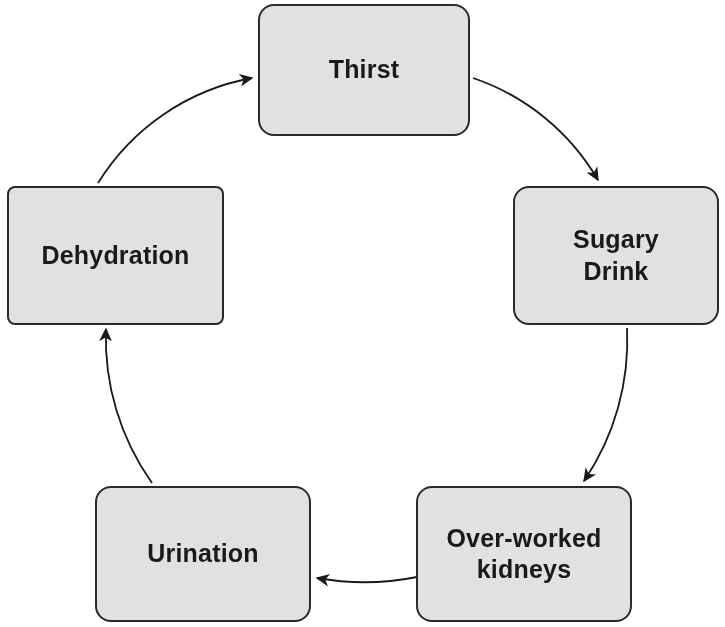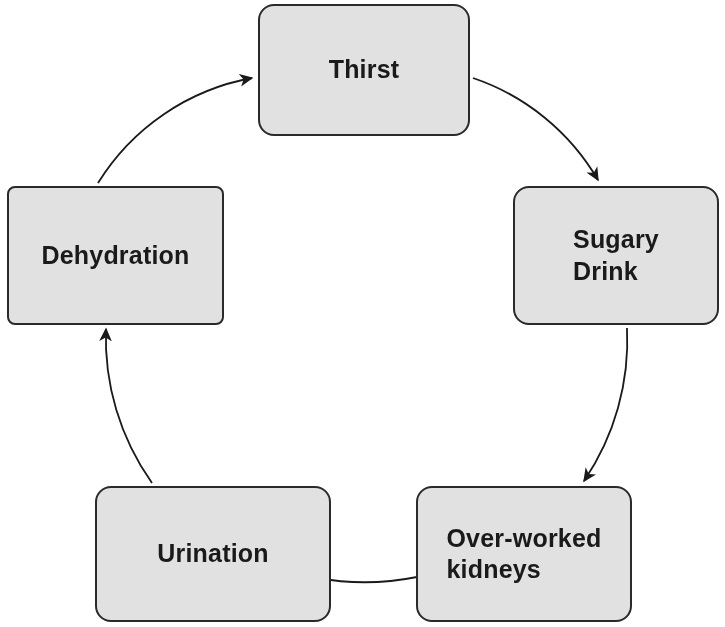--- a/index.html
+++ b/index.html
@@ -29,28 +29,29 @@
     border-radius: 16px;
     display: flex;
     align-items: center;
     justify-content: center;
     box-sizing: border-box;
   }
   .node .label {
     font-weight: bold;
     font-size: 25px;
     color: #1a1a1a;
+    text-align: center;
     white-space: pre-line;
     line-height: 1.25;
     letter-spacing: 0.2px;
   }
   .node-thirst      { left: 258px; top: 4px;   width: 212px; height: 132px; }
   .node-sugary      { left: 513px; top: 186px; width: 206px; height: 139px; }
   .node-kidneys     { left: 416px; top: 486px; width: 216px; height: 136px; }
-  .node-urination   { left: 95px;  top: 486px; width: 236px; height: 136px; }
+  .node-urination   { left: 95px;  top: 486px; width: 216px; height: 136px; }
   .node-dehydration { left: 7px;   top: 186px; width: 217px; height: 139px; border-radius: 8px; }
 </style>
 </head>
 <body>
 
 <div class="canvas">
 
   <svg class="arrows-layer" width="725" height="627" viewBox="0 0 725 627" xmlns="http://www.w3.org/2000/svg">
     <defs>
       <marker id="arrowhead" viewBox="0 0 10 10" refX="8.5" refY="5" markerWidth="8" markerHeight="8" orient="auto">

